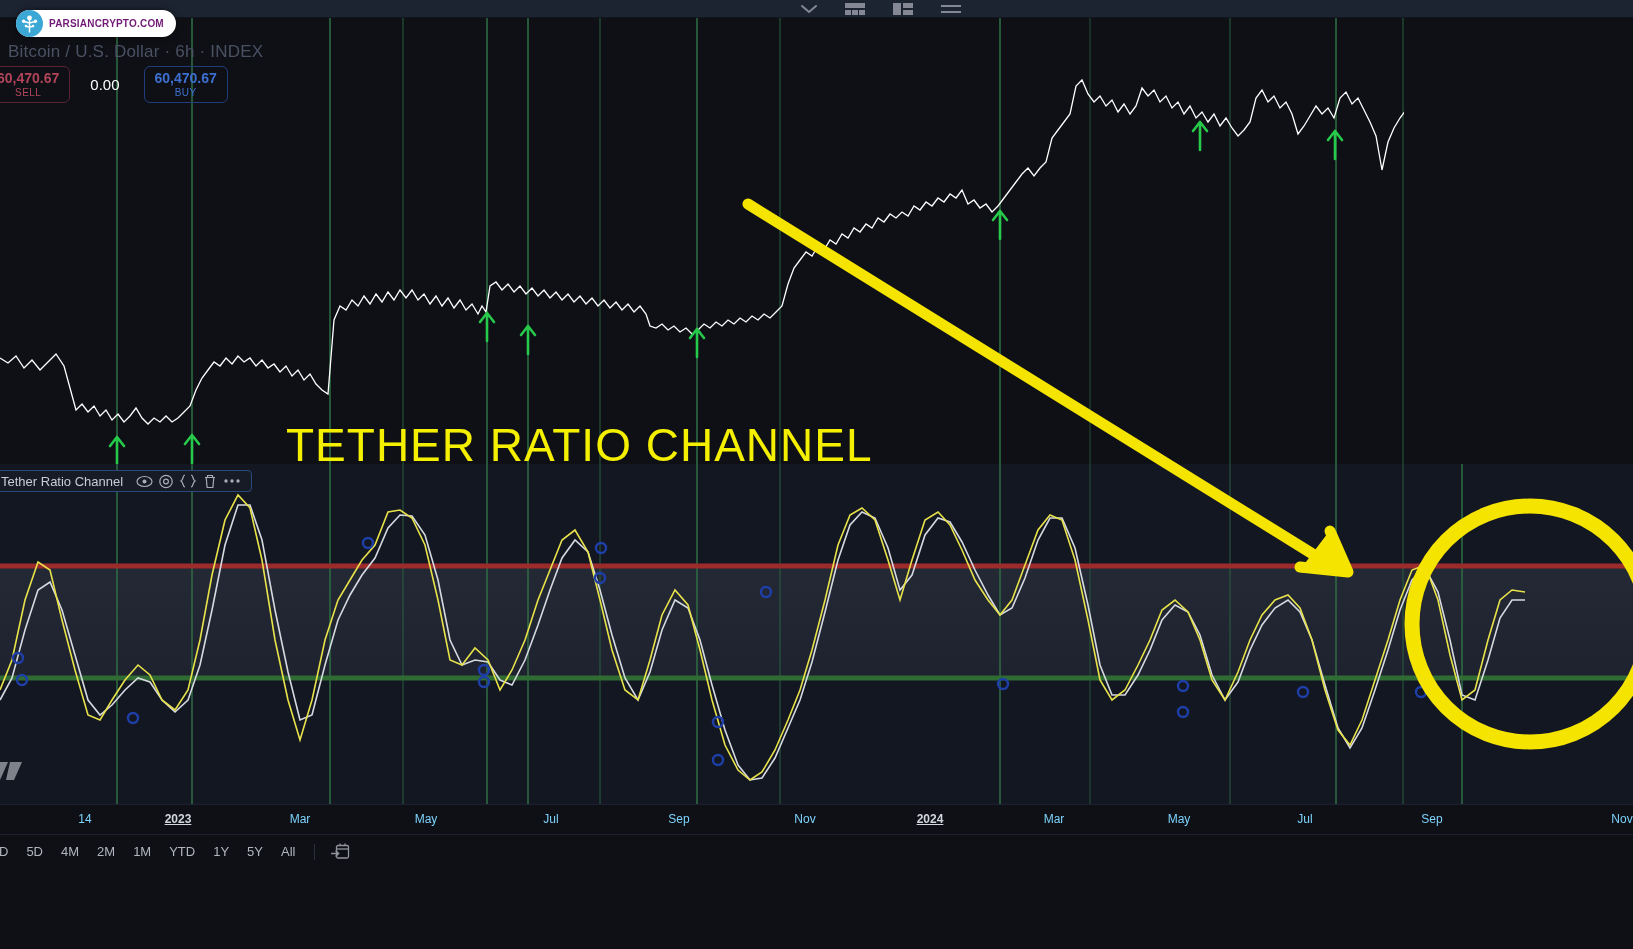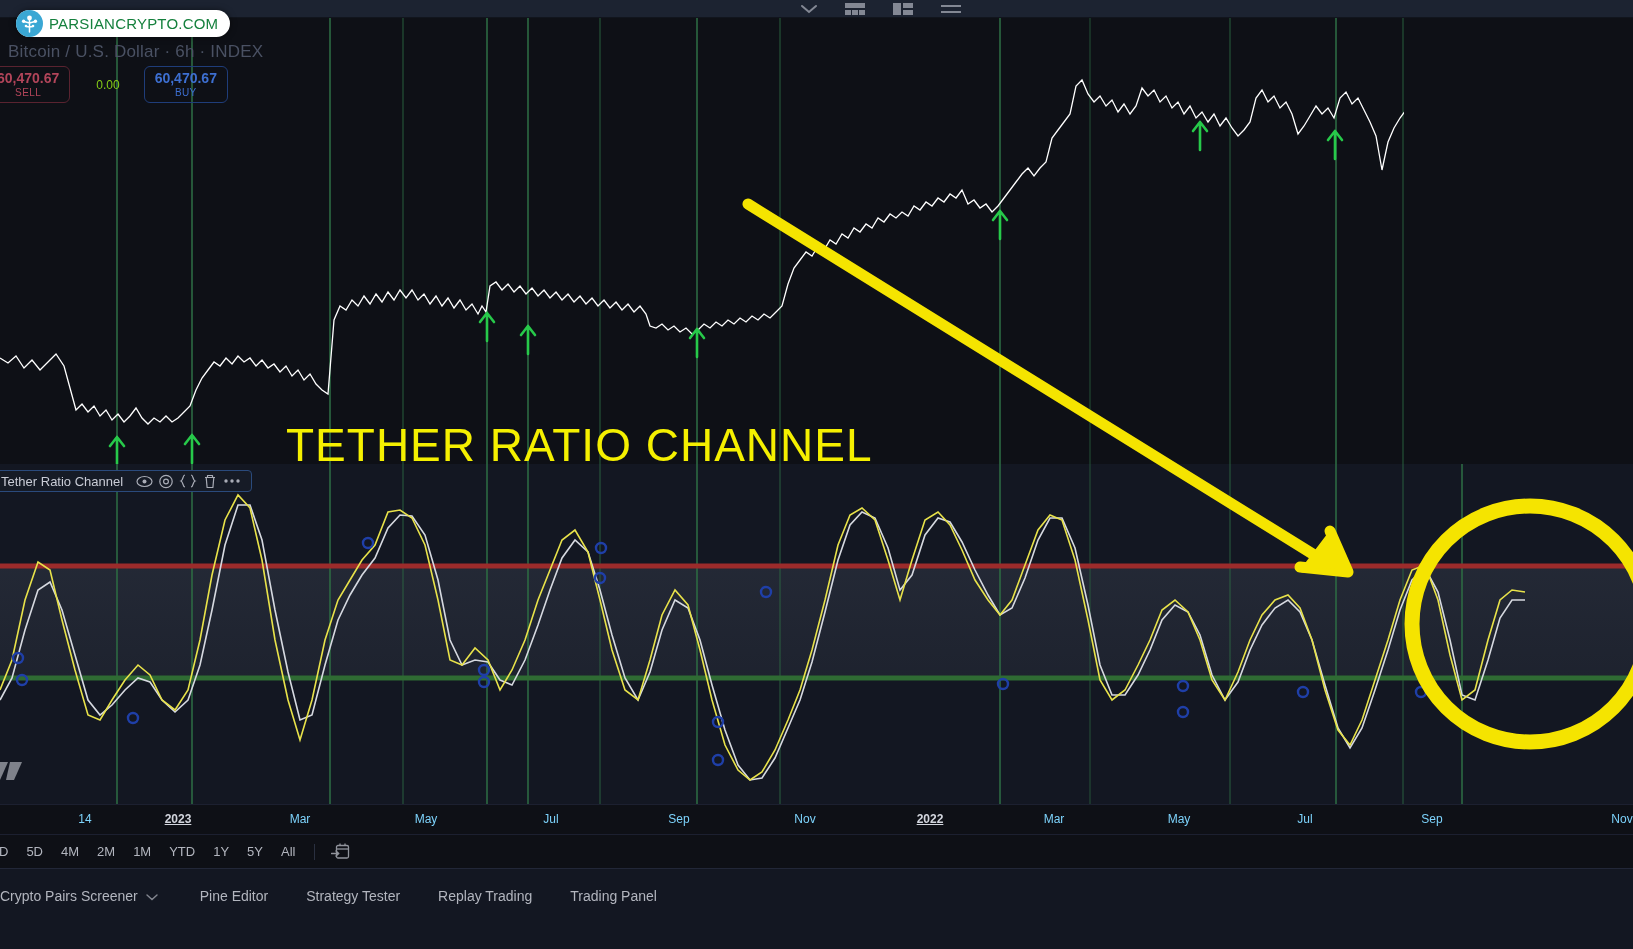--- a/index.html
+++ b/index.html
@@ -38,21 +38,21 @@
     background:#fff; border-radius:14px;
     padding-right:12px; z-index:60;
     box-shadow:0 0 6px rgba(0,0,0,.5);
   }
   .wm-badge {
     width:27px; height:27px; border-radius:50%;
     background:#3aa7d4; display:flex; align-items:center; justify-content:center;
     margin-right:6px; flex:0 0 auto;
   }
   .wm-text {
-    font-size:15px; font-weight:normal; color:#15803d;
+    font-size:10px; font-weight:bold; color:#701a75;
     letter-spacing:.2px; white-space:nowrap;
   }
 
   
   .pane-price {
     position:absolute; left:0; top:18px; width:1404px; height:446px;
     background:#0e1016; overflow:hidden;
   }
   .pane-osc {
     position:absolute; left:0; top:464px; width:1633px; height:340px;
@@ -73,21 +73,21 @@
   .q-box {
     border-radius:6px; padding:4px 10px 3px 10px;
     text-align:center; min-width:82px;
   }
   .q-sell { border:1px solid #5a2330; margin-left:-14px; }
   .q-buy  { border:1px solid #1f3d7a; margin-left:18px; }
   .q-price { font-size:14px; font-weight:bold; line-height:15px; }
   .q-lbl { font-size:10px; line-height:13px; letter-spacing:.4px; }
   .q-sell .q-price, .q-sell .q-lbl { color:#b2455a; }
   .q-buy  .q-price, .q-buy  .q-lbl { color:#3d6fd1; }
-  .q-spread { font-size:12px; color:#84cc16; padding:0 6px; margin-left:20px; }
+  .q-spread { font-size:15px; color:#ffffff; padding:0 6px; margin-left:14px; }
 
   
   .ind-legend {
     position:absolute; left:-26px; top:470px; z-index:30;
     display:flex; align-items:center; gap:0px;
     background:#161b26; border:1px solid #2a4a7c;
     border-radius:4px; padding:3px 8px 3px 26px; height:22px;
   }
   .ind-name { font-size:13px; color:#c9ccd6; white-space:nowrap; margin-right:10px; }
   .ind-ic { width:22px; height:18px; display:flex; align-items:center; justify-content:center; opacity:.85; }
@@ -360,21 +360,21 @@
   </svg>
 
   <div class="time-axis">
     <span class="tick" style="left:85px">14</span>
     <span class="tick bold" style="left:178px">2023</span>
     <span class="tick" style="left:300px">Mar</span>
     <span class="tick" style="left:426px">May</span>
     <span class="tick" style="left:551px">Jul</span>
     <span class="tick" style="left:679px">Sep</span>
     <span class="tick" style="left:805px">Nov</span>
-    <span class="tick bold" style="left:930px">2022</span>
+    <span class="tick bold" style="left:930px">2024</span>
     <span class="tick" style="left:1054px">Mar</span>
     <span class="tick" style="left:1179px">May</span>
     <span class="tick" style="left:1305px">Jul</span>
     <span class="tick" style="left:1432px">Sep</span>
     <span class="tick" style="left:1622px">Nov</span>
   </div>
 
   <div class="range-bar">
     <span class="range-btn" style="margin-left:-10px">D</span>
     <span class="range-btn">5D</span>
@@ -389,34 +389,20 @@
     <span class="cal-ic">
       <svg width="19" height="19" viewBox="0 0 19 19">
         <rect x="5.5" y="3.5" width="12" height="12.5" rx="1.5" fill="none" stroke="#b2b5be" stroke-width="1.3"></rect>
         <path d="M5.5 7 H17.5" stroke="#b2b5be" stroke-width="1.3"></path>
         <path d="M9 3.5 v-2 M14 3.5 v-2" stroke="#b2b5be" stroke-width="1.3"></path>
         <path d="M0.5 11.5 H7.5 M5 9 L7.8 11.5 L5 14" fill="none" stroke="#b2b5be" stroke-width="1.3" stroke-linecap="round" stroke-linejoin="round"></path>
       </svg>
     </span>
   </div>
 
-  <div class="bottom-bar">
-    <span class="bb-item" style="margin-left:-12px">
-      <span>Crypto Pairs Screener</span>
-      <span class="chev">
-        <svg width="12" height="8" viewBox="0 0 12 8">
-            <path d="M1 2 L6 6.5 L11 2" stroke="#b2b5be" stroke-width="1.4" fill="none" stroke-linecap="round"></path>
-          </svg>
-      </span>
-    </span>
-    <span class="bb-item" style="margin-left:18px">Pine Editor</span>
-    <span class="bb-item" style="margin-left:14px">Strategy Tester</span>
-    <span class="bb-item" style="margin-left:14px">Replay Trading</span>
-    <span class="bb-item" style="margin-left:14px">Trading Panel</span>
-  </div>
 
   <div class="watermark">
     <span class="wm-badge">
       <svg width="19" height="19" viewBox="0 0 19 19">
         <circle cx="9.5" cy="4" r="2.4" fill="#ffffff"></circle>
         <circle cx="3.6" cy="7.2" r="1.7" fill="#ffffff"></circle>
         <circle cx="15.4" cy="7.2" r="1.7" fill="#ffffff"></circle>
         <circle cx="6" cy="12" r="1.3" fill="#ffffff"></circle>
         <circle cx="13" cy="12" r="1.3" fill="#ffffff"></circle>
         <path d="M9.5 5 L9.5 18 M9.5 9 L4 7.6 M9.5 9 L15 7.6 M9.5 13 L6.3 12.4 M9.5 13 L12.7 12.4" stroke="#ffffff" stroke-width="1.5" fill="none" stroke-linecap="round"></path>

